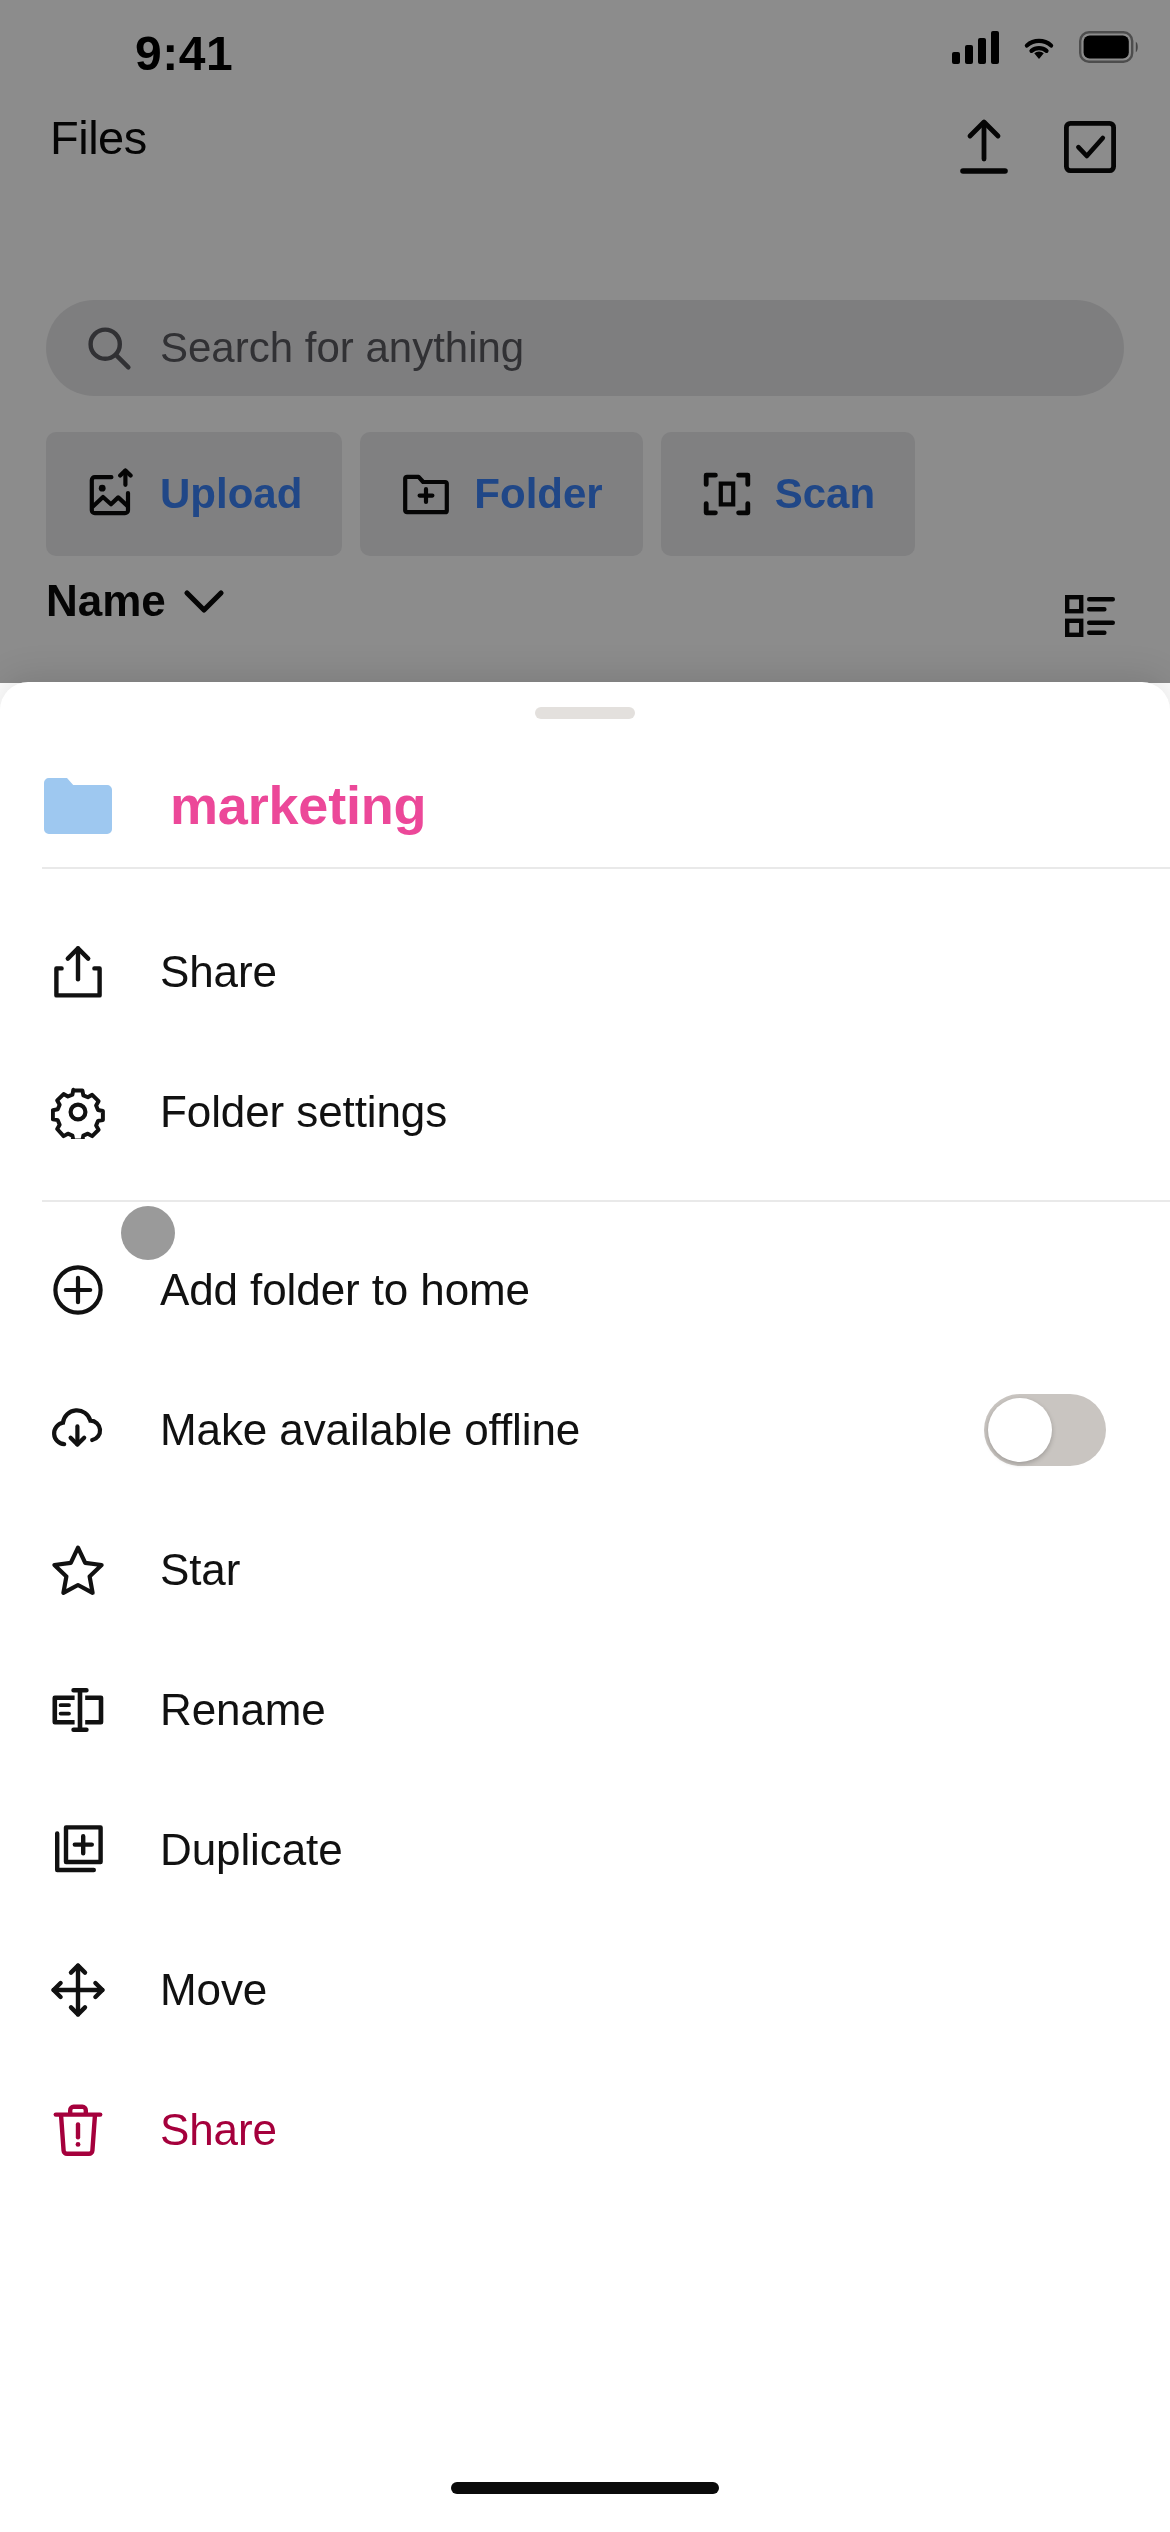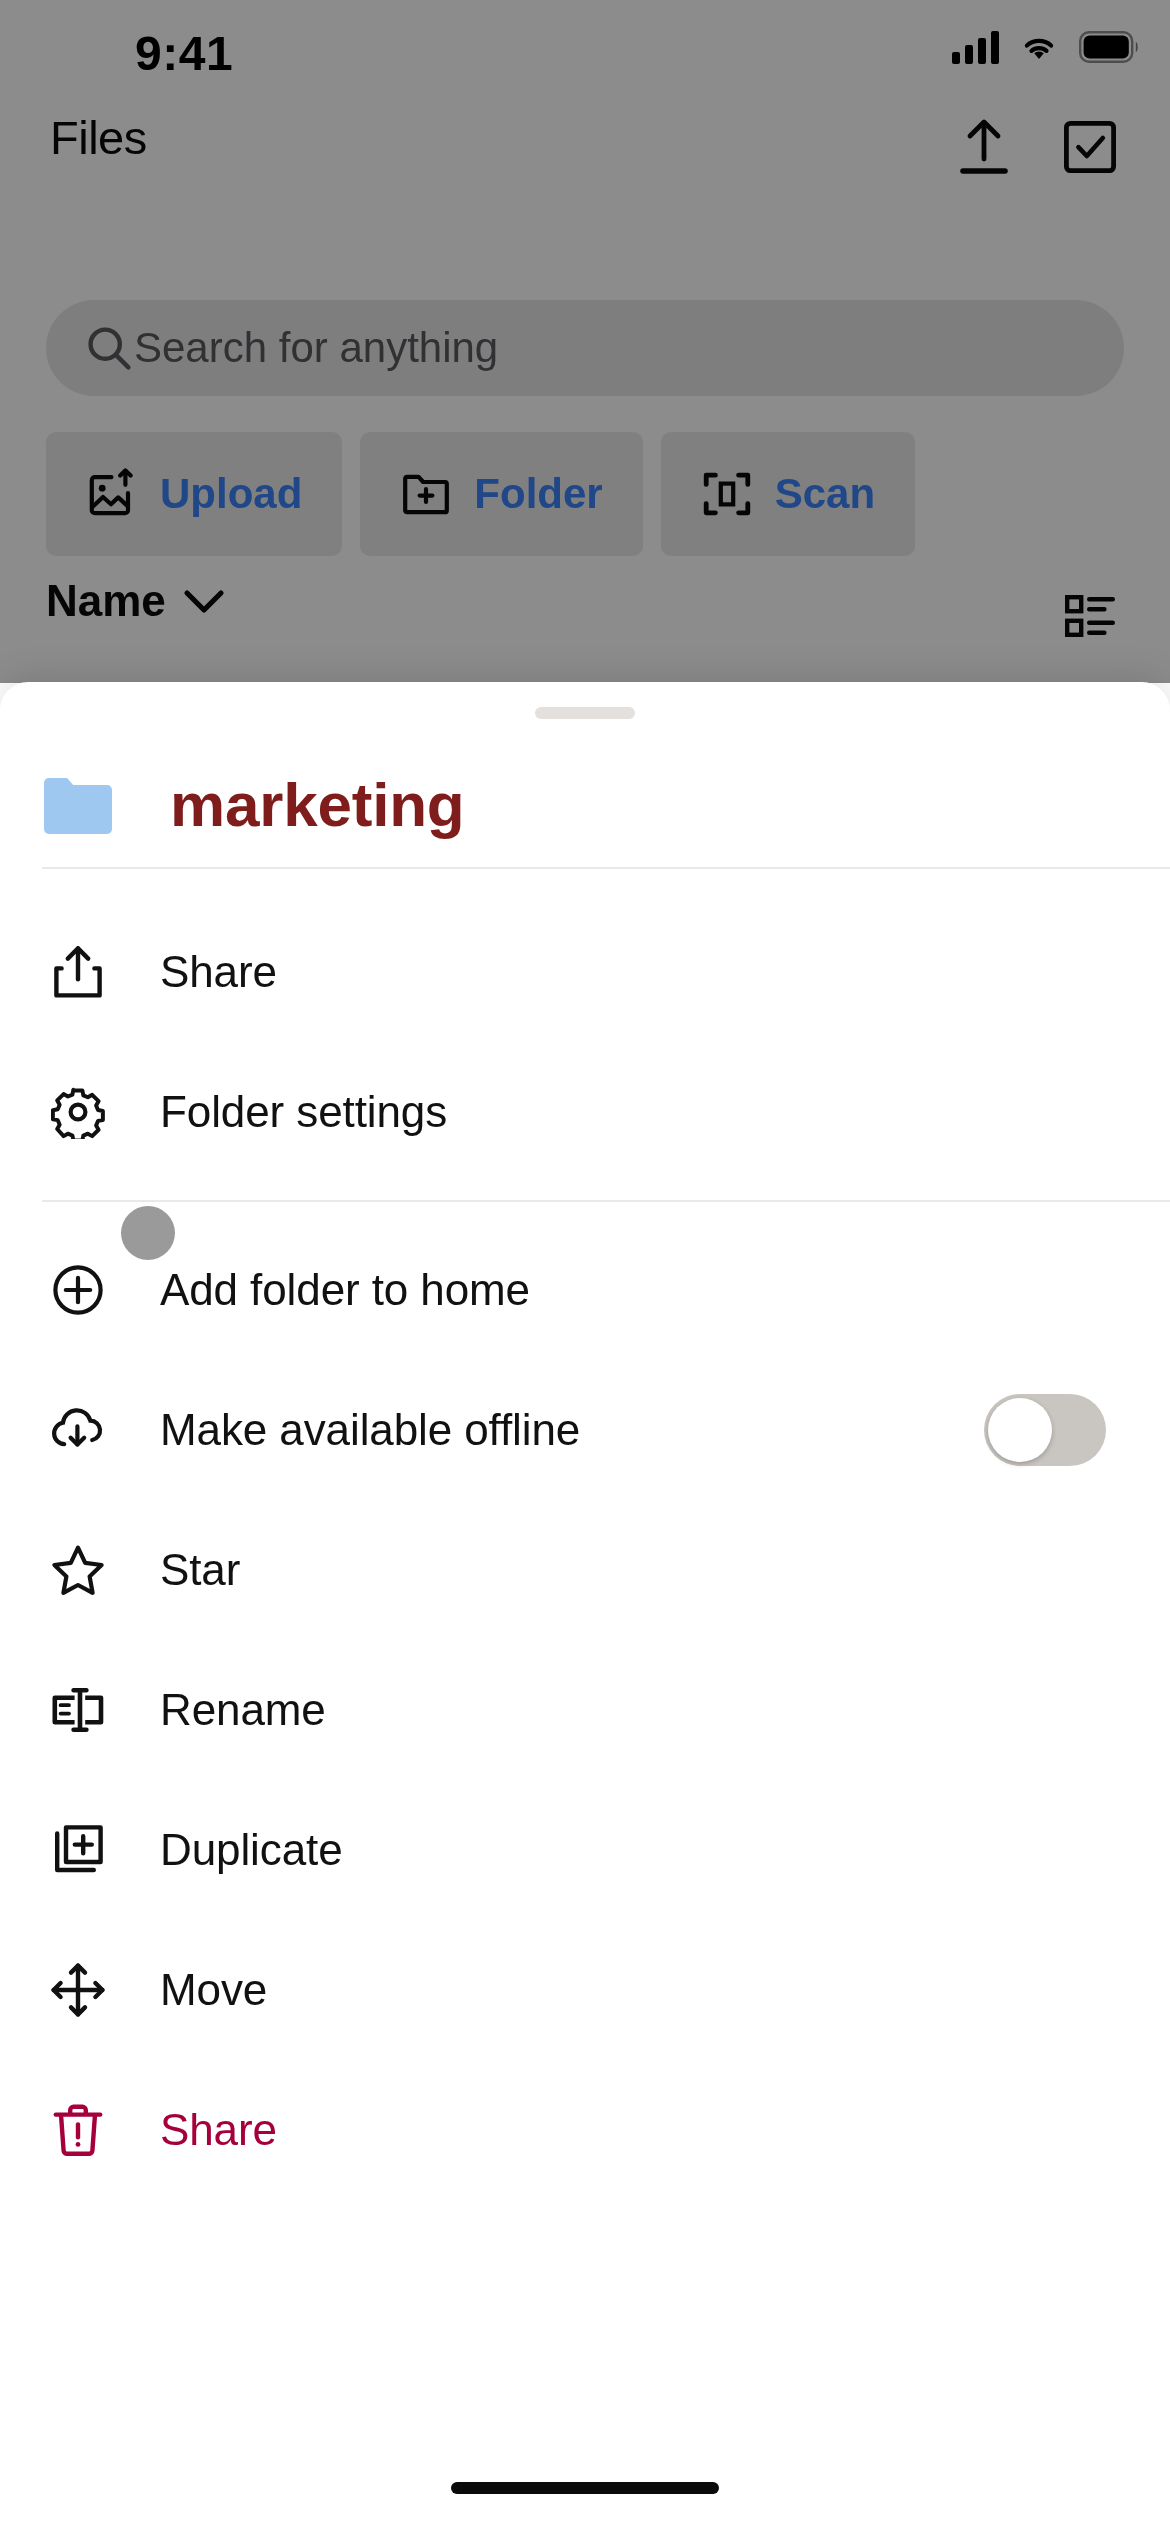--- a/index.html
+++ b/index.html
@@ -57,21 +57,21 @@
     position:absolute; right:52px; top:22px;
     display:flex; align-items:center; gap:50px;
   }
 
   
   .searchbar {
     position:absolute; left:46px; top:300px;
     width:1078px; height:96px;
     background:rgba(118,118,128,0.18);
     border-radius:48px;
-    display:flex; align-items:center; padding:15px 38px; 
+    display:flex; align-items:center; padding:15px 38px; gap:26px;
   }
   .search-ph { font-size:42px; color:#59595f; font-weight:400; }
 
   
   .chips {
     position:absolute; left:46px; top:432px;
     display:flex; gap:18px;
   }
   .chip {
     height:124px; border-radius:10px;
@@ -103,21 +103,21 @@
   .grabber {
     position:absolute; left:50%; top:25px; transform:translateX(-50%);
     width:100px; height:12px; border-radius:6px; background:#e3e0dd;
   }
 
   .sheet-head {
     position:absolute; left:0; top:60px; width:1170px; height:125px;
     display:flex; align-items:center; padding-left:44px; gap:58px;
   }
   .folder-name {
-    font-size:62px; font-weight:700; color:#7f1d1d; letter-spacing:-0.2px;
+    font-size:54px; font-weight:700; color:#ec4899; letter-spacing:-0.2px;
   }
 
   .divider {
     position:absolute; left:42px; width:1128px; height:2px;
     background:#e9e9e9;
   }
   .divider.full { left:42px; width:1128px; }
 
   .menu { position:absolute; left:0; top:190px; width:1150px; }
   .menu-item {

